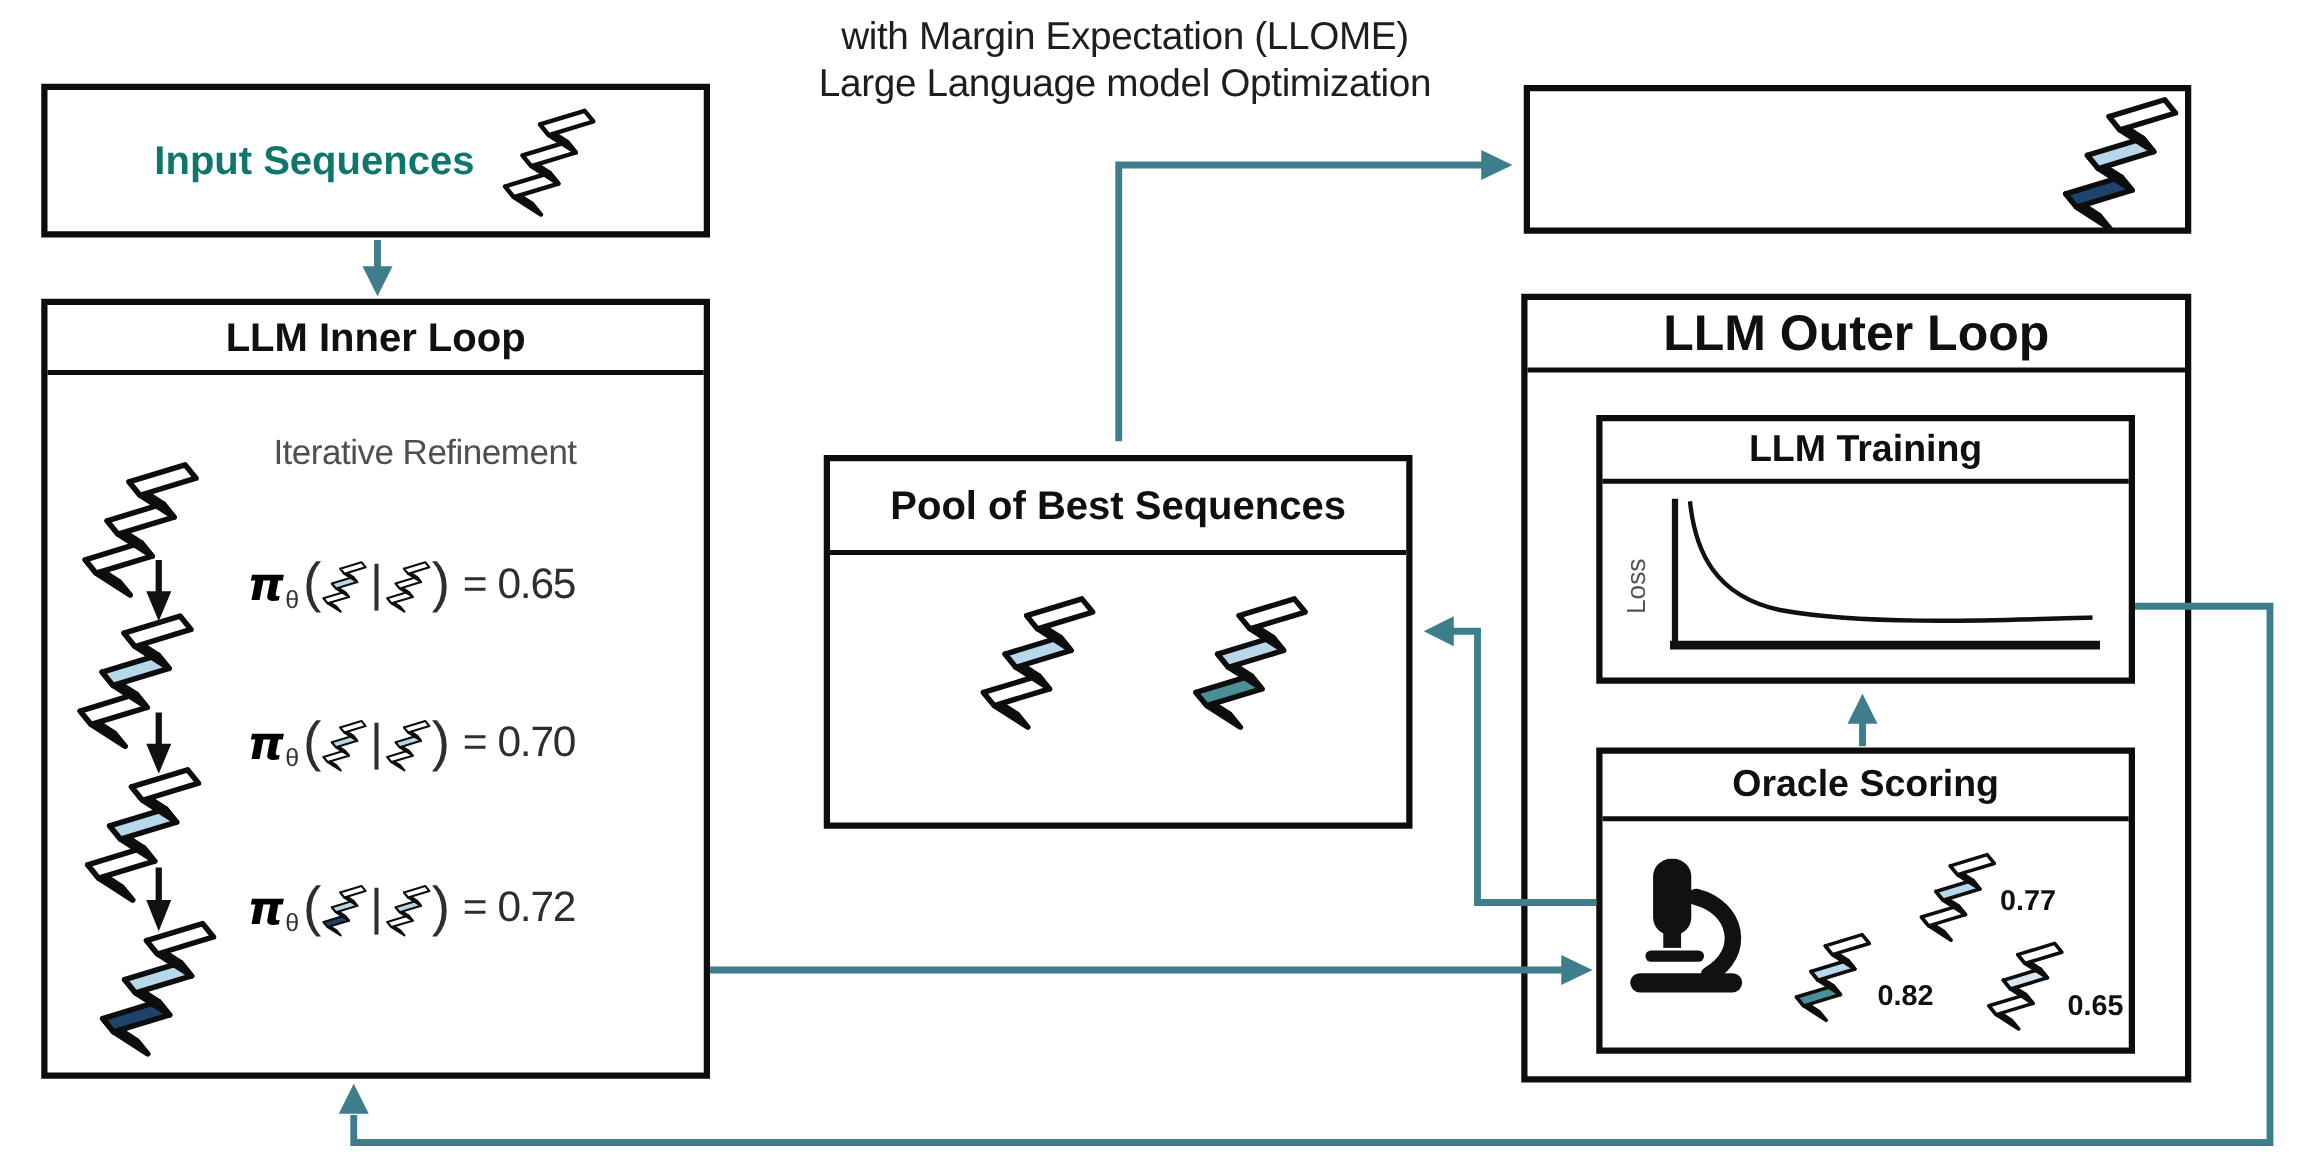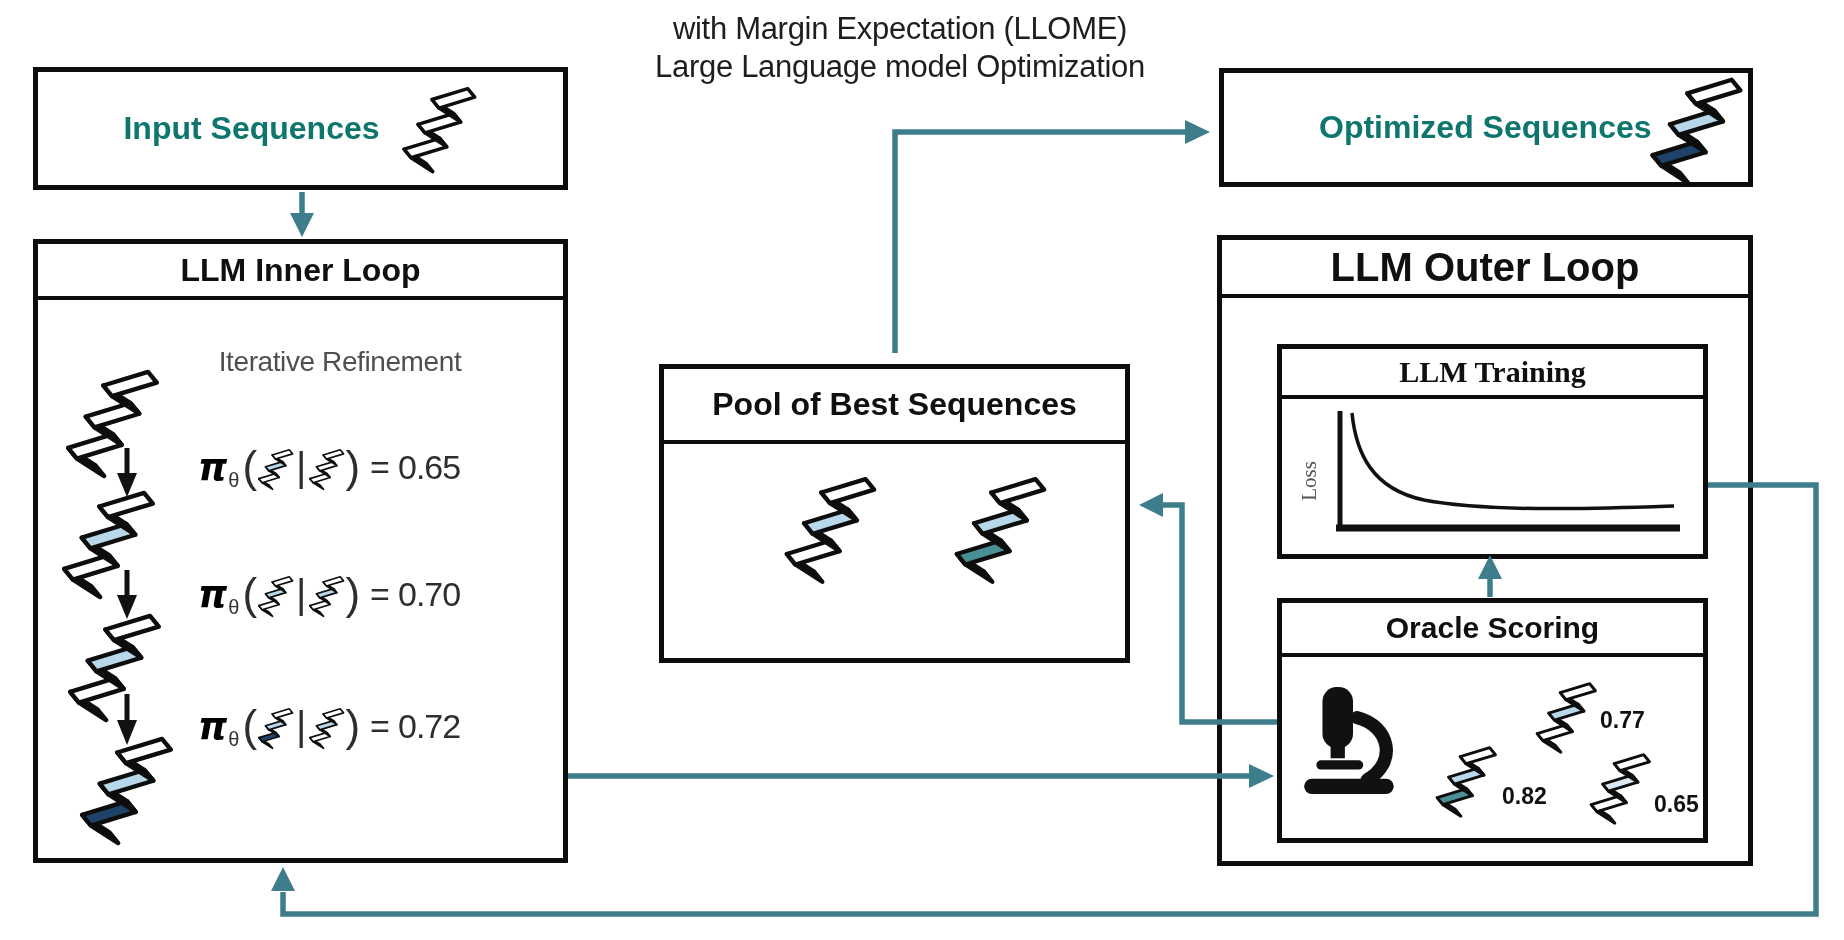--- a/index.html
+++ b/index.html
@@ -222,39 +222,38 @@
           <polygon points="50,70 4,84 13,95 59,81" fill="#4a8e96" stroke="#0d0d0d" stroke-width="4.5" stroke-linejoin="round"></polygon>
           <polygon points="22,52 50,70 59,81 31,63" fill="#1e4269" stroke="#0d0d0d" stroke-width="4.5" stroke-linejoin="round"></polygon>
           <polygon points="68,38 22,52 31,63 77,49" fill="#b7d7ea" stroke="#0d0d0d" stroke-width="4.5" stroke-linejoin="round"></polygon>
           <polygon points="40,20 68,38 77,49 49,31" fill="#ffffff" stroke="#0d0d0d" stroke-width="4.5" stroke-linejoin="round"></polygon>
           <polygon points="86,6 40,20 49,31 95,17" fill="#ffffff" stroke="#0d0d0d" stroke-width="4.5" stroke-linejoin="round"></polygon>
         </svg>
       </div>
   </div>
 
   <div class="box simple-box" style="left:1219px; top:68px; width:534px; height:119px; justify-content:flex-start; padding-left:95px;">
-    <span>Optimized Sequences</span>
     <div class="dna" style="left:421px; top:1px; width:102px; height:112px;">
         <svg viewBox="-1 0 100 116" width="100%" height="100%" preserveAspectRatio="xMidYMid meet">
           <polygon points="4,84 32,102 41,113 13,95" fill="#ffffff" stroke="#0d0d0d" stroke-width="4.5" stroke-linejoin="round"></polygon>
           <polygon points="50,70 4,84 13,95 59,81" fill="#1e4269" stroke="#0d0d0d" stroke-width="4.5" stroke-linejoin="round"></polygon>
           <polygon points="22,52 50,70 59,81 31,63" fill="#4a8e96" stroke="#0d0d0d" stroke-width="4.5" stroke-linejoin="round"></polygon>
           <polygon points="68,38 22,52 31,63 77,49" fill="#b7d7ea" stroke="#0d0d0d" stroke-width="4.5" stroke-linejoin="round"></polygon>
           <polygon points="40,20 68,38 77,49 49,31" fill="#d7e8f4" stroke="#0d0d0d" stroke-width="4.5" stroke-linejoin="round"></polygon>
           <polygon points="86,6 40,20 49,31 95,17" fill="#ffffff" stroke="#0d0d0d" stroke-width="4.5" stroke-linejoin="round"></polygon>
         </svg>
       </div>
   </div>
 
   <div class="box" style="left:1217px; top:235px; width:536px; height:631px;">
     <div class="box-header" style="height:58px; font-size:40px;">
       <span>LLM Outer Loop</span>
     </div>
 
-    <div class="box" style="left:55px; top:104px; width:431px; height:215px;font-family:Liberation Serif, serif;">
+    <div class="box" style="left:55px; top:92px; width:431px; height:215px;">
       <div class="box-header" style="height:50px; font-size:30px;">
         <span>LLM Training</span>
       </div>
       <svg width="410" height="148" viewBox="0 0 410 148" style="display:block; margin-top:2px;">
         <text x="34" y="80" transform="rotate(-90 34 80)" text-anchor="middle" font-size="21" fill="#555" id="loss-ylabel">Loss</text>
         <line x1="58" y1="10" x2="58" y2="127" stroke="#111" stroke-width="5"></line>
         <line x1="54" y1="127" x2="398" y2="127" stroke="#111" stroke-width="7"></line>
         <path d="M70 12 C 74 52, 90 88, 142 99 C 212 112, 322 107, 392 105" fill="none" stroke="#111" stroke-width="3.5"></path>
       </svg>
     </div>

